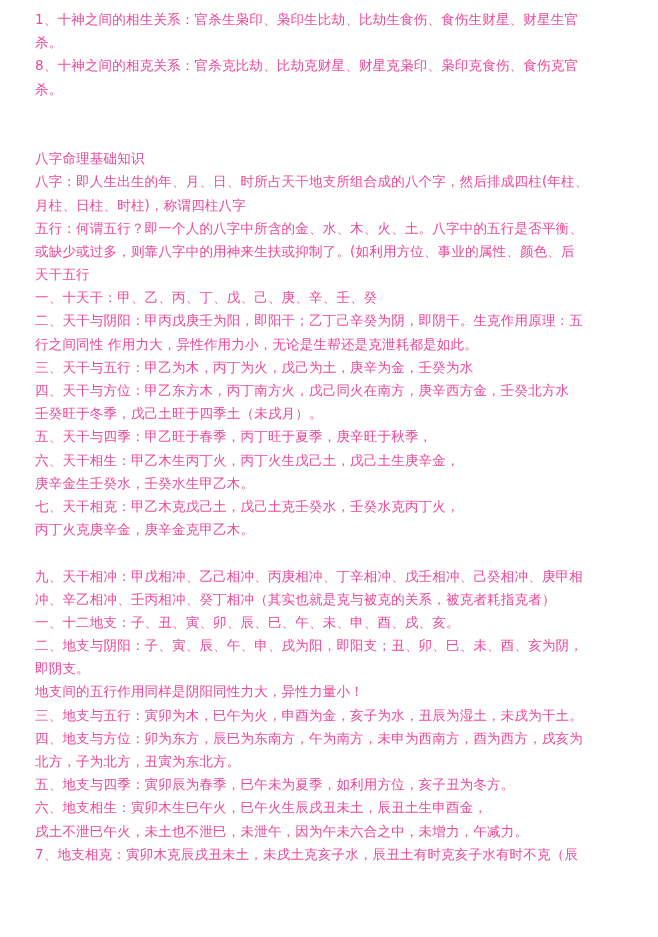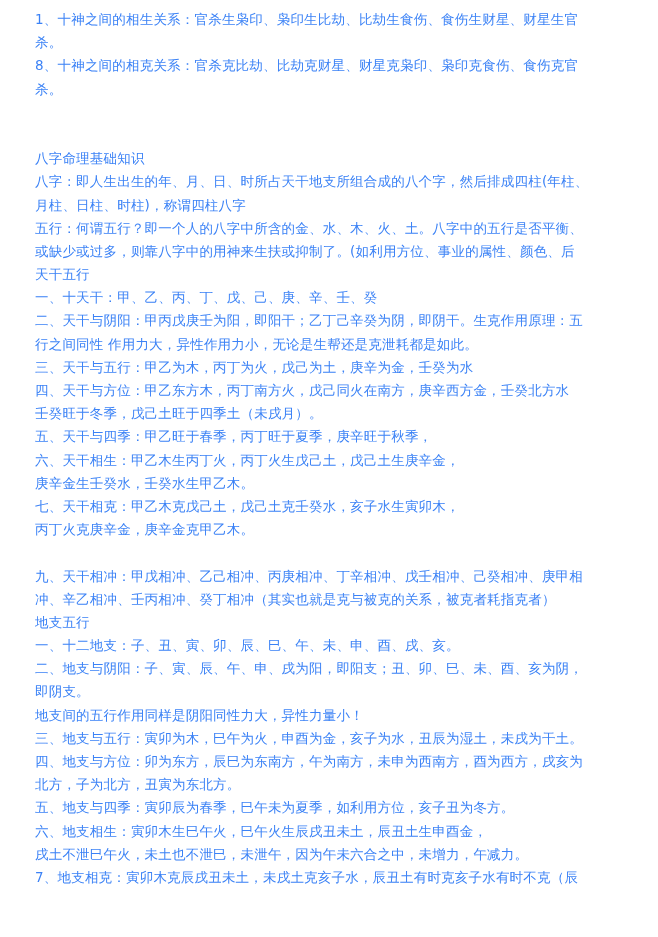--- a/index.html
+++ b/index.html
@@ -20,21 +20,21 @@
       left: 35px;
       top: 8px;
       width: 590px;
     }
     .line {
       font-size: 13.5px;
       line-height: 23.2px;
       height: 23.2px;
       white-space: nowrap;
       letter-spacing: 0.2px;
-      color: #3b82f6;
+      color: #ec4899;
     }
     .gap {
       height: 23.2px;
     }
   </style>
 </head>
 <body>
 
 <div class="doc">
 
@@ -60,29 +60,28 @@
     <div class="line">天干五行</div>
     <div class="line">一、十天干：甲、乙、丙、丁、戊、己、庚、辛、壬、癸</div>
     <div class="line">二、天干与阴阳：甲丙戊庚壬为阳，即阳干；乙丁己辛癸为阴，即阴干。生克作用原理：五</div>
     <div class="line">行之间同性   作用力大，异性作用力小，无论是生帮还是克泄耗都是如此。</div>
     <div class="line">三、天干与五行：甲乙为木，丙丁为火，戊己为土，庚辛为金，壬癸为水</div>
     <div class="line">四、天干与方位：甲乙东方木，丙丁南方火，戊己同火在南方，庚辛西方金，壬癸北方水</div>
     <div class="line">壬癸旺于冬季，戊己土旺于四季土（未戌月）。</div>
     <div class="line">五、天干与四季：甲乙旺于春季，丙丁旺于夏季，庚辛旺于秋季，</div>
     <div class="line">六、天干相生：甲乙木生丙丁火，丙丁火生戊己土，戊己土生庚辛金，</div>
     <div class="line">庚辛金生壬癸水，壬癸水生甲乙木。</div>
-    <div class="line">七、天干相克：甲乙木克戊己土，戊己土克壬癸水，亥子水生寅卯木，</div>
+    <div class="line">七、天干相克：甲乙木克戊己土，戊己土克壬癸水，壬癸水克丙丁火，</div>
     <div class="line">丙丁火克庚辛金，庚辛金克甲乙木。</div>
     <div class="gap"></div>
     <div class="line">九、天干相冲：甲戊相冲、乙己相冲、丙庚相冲、丁辛相冲、戊壬相冲、己癸相冲、庚甲相</div>
     <div class="line">冲、辛乙相冲、壬丙相冲、癸丁相冲（其实也就是克与被克的关系，被克者耗指克者）</div>
   </div>
 
   <div>
-    <div class="line">地支五行</div>
     <div class="line">一、十二地支：子、丑、寅、卯、辰、巳、午、未、申、酉、戌、亥。</div>
     <div class="line">二、地支与阴阳：子、寅、辰、午、申、戌为阳，即阳支；丑、卯、巳、未、酉、亥为阴，</div>
     <div class="line">即阴支。</div>
     <div class="line">地支间的五行作用同样是阴阳同性力大，异性力量小！</div>
     <div class="line">三、地支与五行：寅卯为木，巳午为火，申酉为金，亥子为水，丑辰为湿土，未戌为干土。</div>
     <div class="line">四、地支与方位：卯为东方，辰巳为东南方，午为南方，未申为西南方，酉为西方，戌亥为</div>
     <div class="line">北方，子为北方，丑寅为东北方。</div>
     <div class="line">五、地支与四季：寅卯辰为春季，巳午未为夏季，如利用方位，亥子丑为冬方。</div>
     <div class="line">六、地支相生：寅卯木生巳午火，巳午火生辰戌丑未土，辰丑土生申酉金，</div>
     <div class="line">戌土不泄巳午火，未土也不泄巳，未泄午，因为午未六合之中，未增力，午减力。</div>

